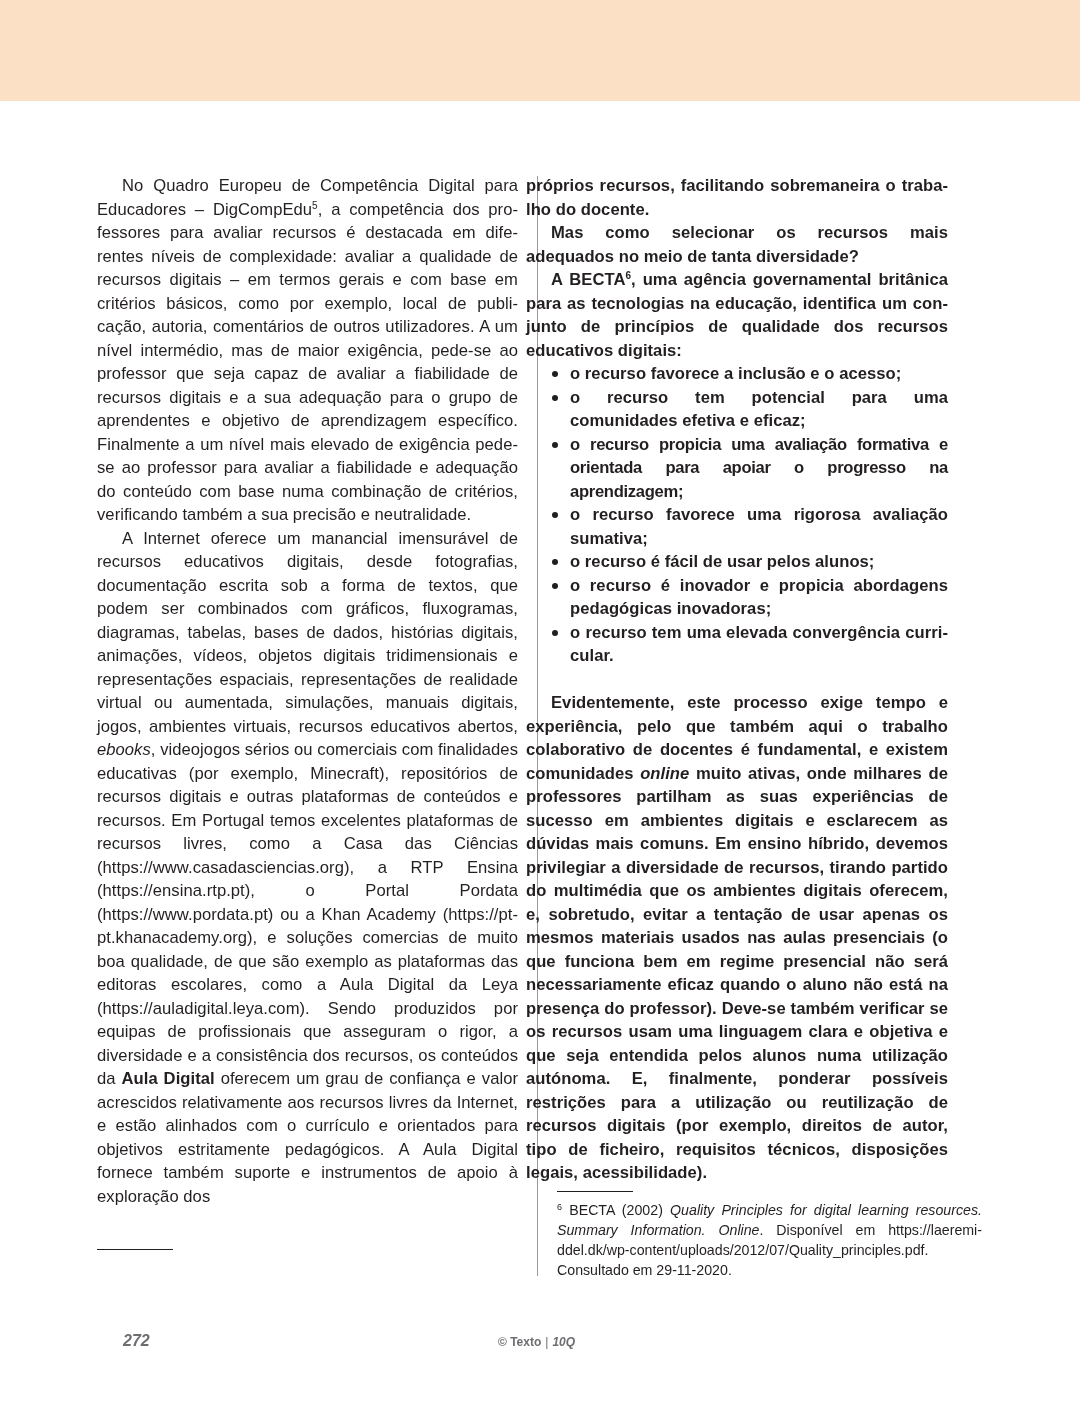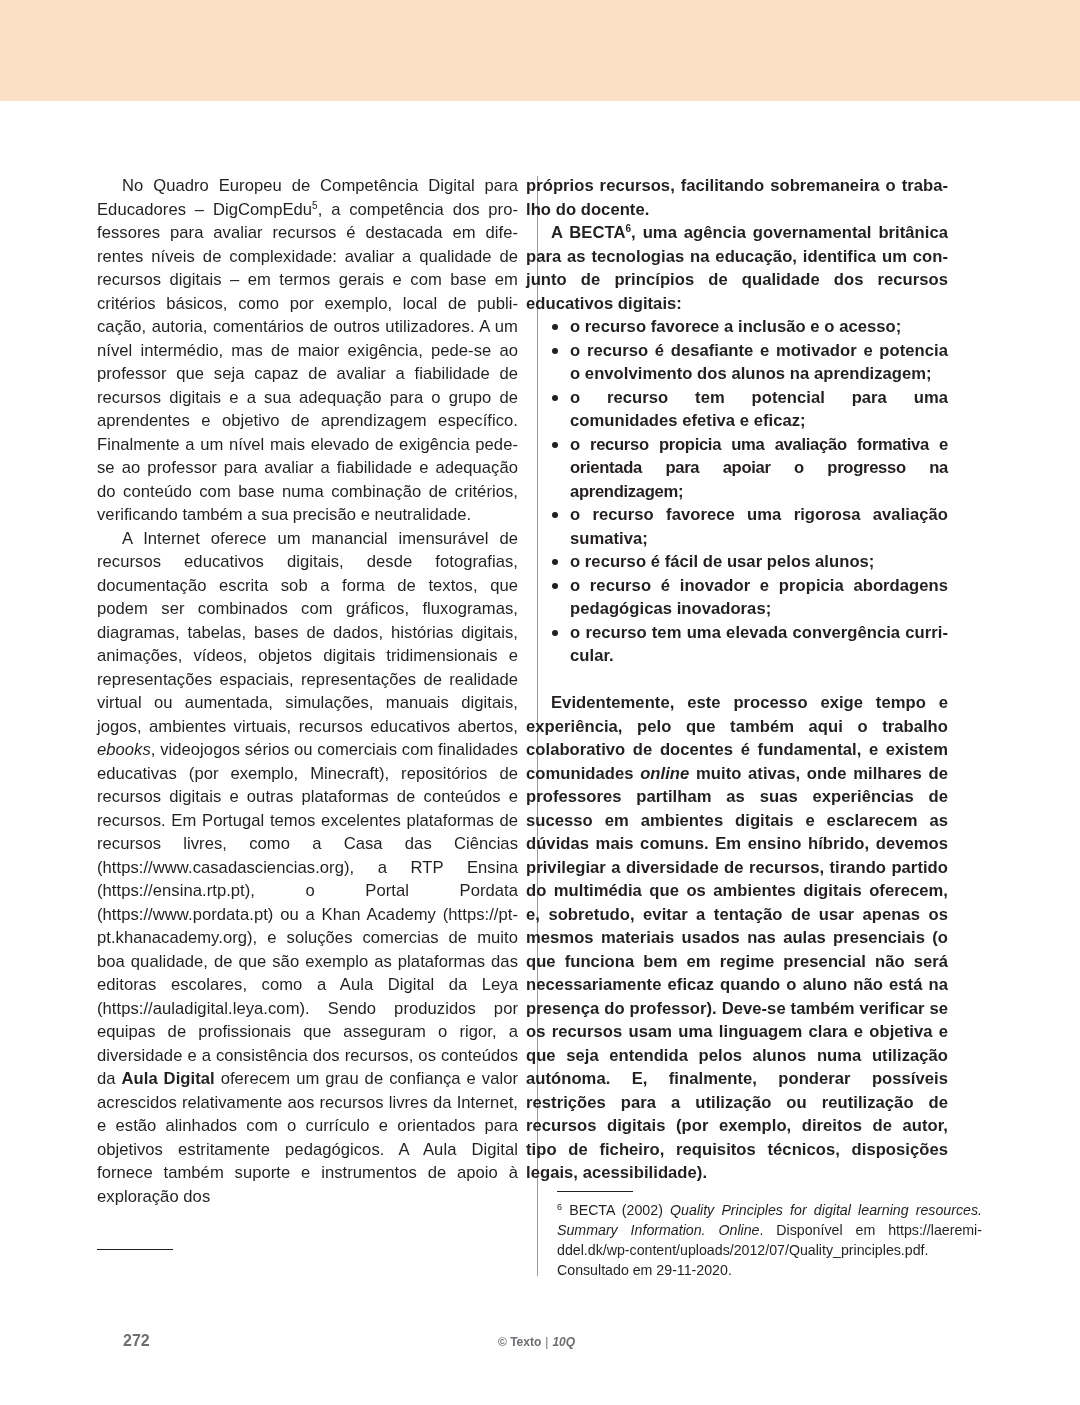--- a/index.html
+++ b/index.html
@@ -28,21 +28,21 @@
     position: absolute; left: -18px; top: 9px; width: 6px; height: 6px; border-radius: 50%; background: #231f20;
   }
   .spacer { height: 23.5px; }
   .fn-rule { width: 76px; height: 1px; background: #231f20; margin: 0 0 8px 0; }
   .footnote { font-size: 14.2px; line-height: 20px; text-align: left; }
   .fn-left { position: absolute; left: 97px; top: 1249px; width: 430px; }
   .fn-right { position: absolute; left: 557px; top: 1191px; width: 425px; }
   .fn-right .footnote { text-align: justify; }
   .footnote sup { font-size: 9px; vertical-align: 5px; }
   .page-number {
-    position: absolute; left: 123px; top: 1332px; font-size: 16px; font-weight: bold; color: #6d6e71;
+    position: absolute; left: 123px; top: 1332px; font-size: 16px; font-weight: bold; color: #6d6e71; font-style: italic;
   }
   .copyright {
     position: absolute; left: 498px; top: 1335px; font-size: 12px; font-weight: bold; color: #6d6e71;
   }
   .copyright .sep { margin: 0 4px; font-weight: normal; }
   .copyright i { font-style: italic; }
 </style>
 </head>
 <body>
 
@@ -50,24 +50,24 @@
 
 <div class="col col-left">
   <p class="indent"><span>No Quadro Europeu de Competência Digital para Educadores – DigCompEdu</span><sup>5</sup><span>, a competência dos pro­fessores para avaliar recursos é destacada em dife­rentes níveis de complexidade: avaliar a qualidade de recursos digitais – em termos gerais e com base em critérios básicos, como por exemplo, local de publi­cação, autoria, comentários de outros utilizadores. A um nível intermédio, mas de maior exigência, pede­-se ao professor que seja capaz de avaliar a fiabilidade de recursos digitais e a sua adequação para o grupo de aprendentes e objetivo de aprendizagem especí­fico. Finalmente a um nível mais elevado de exigência pede-se ao professor para avaliar a fiabilidade e ade­quação do conteúdo com base numa combinação de critérios, verificando também a sua precisão e neu­tralidade.</span></p>
   <p class="indent"><span>A Internet oferece um manancial imensurável de recursos educativos digitais, desde fotografias, documentação escrita sob a forma de textos, que podem ser combinados com gráficos, fluxogramas, diagramas, tabelas, bases de dados, histórias digi­tais, animações, vídeos, objetos digitais tridimen­sionais e representações espaciais, representações de realidade virtual ou aumentada, simulações, manuais digitais, jogos, ambientes virtuais, recur­sos educativos abertos, </span><i>ebooks</i><span>, videojogos sérios ou comerciais com finalidades educativas (por exemplo, Minecraft), repositórios de recursos digitais e outras plataformas de conteúdos e recursos. Em Portugal temos excelentes plataformas de recursos livres, como a Casa das Ciências (https://www.casadas­ciencias.org), a RTP Ensina (https://ensina.rtp.pt), o Portal Pordata (https://www.pordata.pt) ou a Khan Academy (https://pt-pt.khanacademy.org), e solu­ções comercias de muito boa qualidade, de que são exemplo as plataformas das editoras escolares, como a Aula Digital da Leya (https://auladigital.leya.com). Sendo produzidos por equipas de profissionais que asseguram o rigor, a diversidade e a consistência dos recursos, os conteúdos da </span><b>Aula Digital</b><span> oferecem um grau de confiança e valor acrescidos relativamente aos recursos livres da Internet, e estão alinhados com o currículo e orientados para objetivos estrita­mente pedagógicos. A Aula Digital fornece também suporte e instrumentos de apoio à exploração dos</span></p>
 </div>
 
 <div class="divider"></div>
 
 <div class="col col-right">
   <p>próprios recursos, facilitando sobremaneira o traba­lho do docente.</p>
+  <p class="indent">Mas como selecionar os recursos mais adequados no meio de tanta diversidade?</p>
   <p class="indent"><span>A BECTA</span><sup>6</sup><span>, uma agência governamental britânica para as tecnologias na educação, identifica um con­junto de princípios de qualidade dos recursos educa­tivos digitais:</span></p>
   <ul class="bullets">
     <li><span class="dot"></span><span>o recurso favorece a inclusão e o acesso;</span></li>
-    <li><span class="dot"></span><span>o recurso é desafiante e motivador e potencia o envolvimento dos alunos na aprendizagem;</span></li>
     <li><span class="dot"></span><span>o recurso tem potencial para uma comunidades efetiva e eficaz;</span></li>
     <li style="word-spacing:-1.5px; letter-spacing:-0.3px;"><span class="dot"></span><span>o recurso propicia uma avaliação formativa e orien­tada para apoiar o progresso na aprendizagem;</span></li>
     <li><span class="dot"></span><span>o recurso favorece uma rigorosa avaliação suma­tiva;</span></li>
     <li><span class="dot"></span><span>o recurso é fácil de usar pelos alunos;</span></li>
     <li><span class="dot"></span><span>o recurso é inovador e propicia abordagens pedagógicas inovadoras;</span></li>
     <li><span class="dot"></span><span>o recurso tem uma elevada convergência curri­cular.</span></li>
   </ul>
   <div class="spacer"></div>
   <p class="indent"><span>Evidentemente, este processo exige tempo e expe­riência, pelo que também aqui o trabalho colaborativo de docentes é fundamental, e existem comunidades </span><i>online</i><span> muito ativas, onde milhares de professores par­tilham as suas experiências de sucesso em ambien­tes digitais e esclarecem as dúvidas mais comuns. Em ensino híbrido, devemos privilegiar a diversidade de recursos, tirando partido do multimédia que os ambien­tes digitais oferecem, e, sobretudo, evitar a tentação de usar apenas os mesmos materiais usados nas aulas presenciais (o que funciona bem em regime presencial não será necessariamente eficaz quando o aluno não está na presença do professor). Deve-se também veri­ficar se os recursos usam uma linguagem clara e obje­tiva e que seja entendida pelos alunos numa utilização autónoma. E, finalmente, ponderar possíveis restrições para a utilização ou reutilização de recursos digitais (por exemplo, direitos de autor, tipo de ficheiro, requi­sitos técnicos, disposições legais, acessibilidade).</span></p>
 </div>

